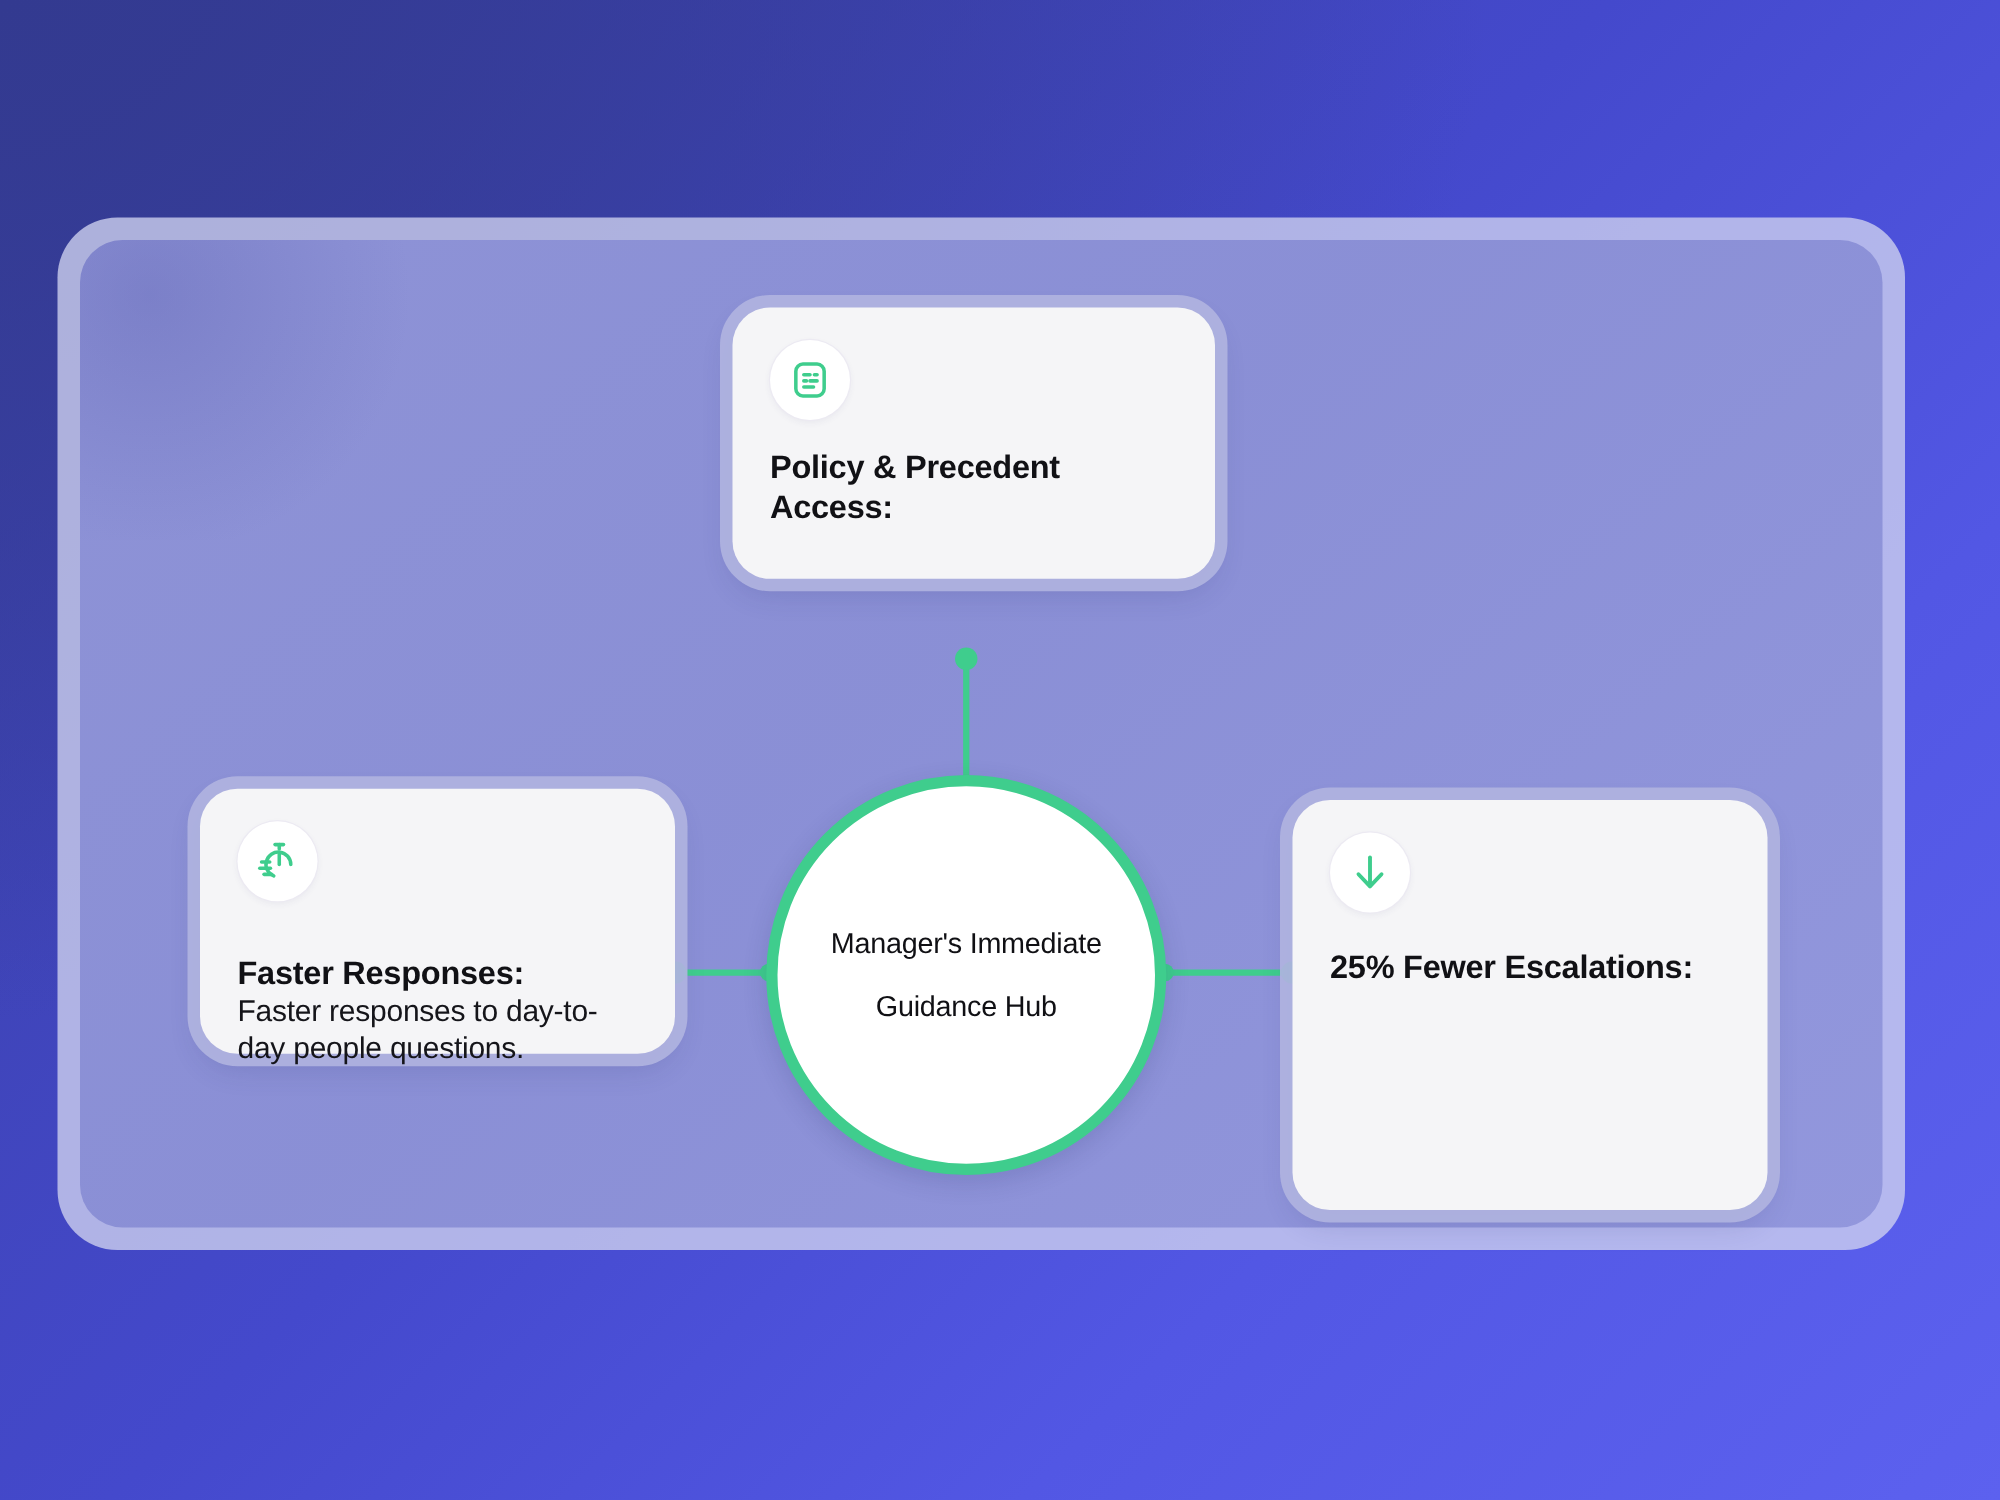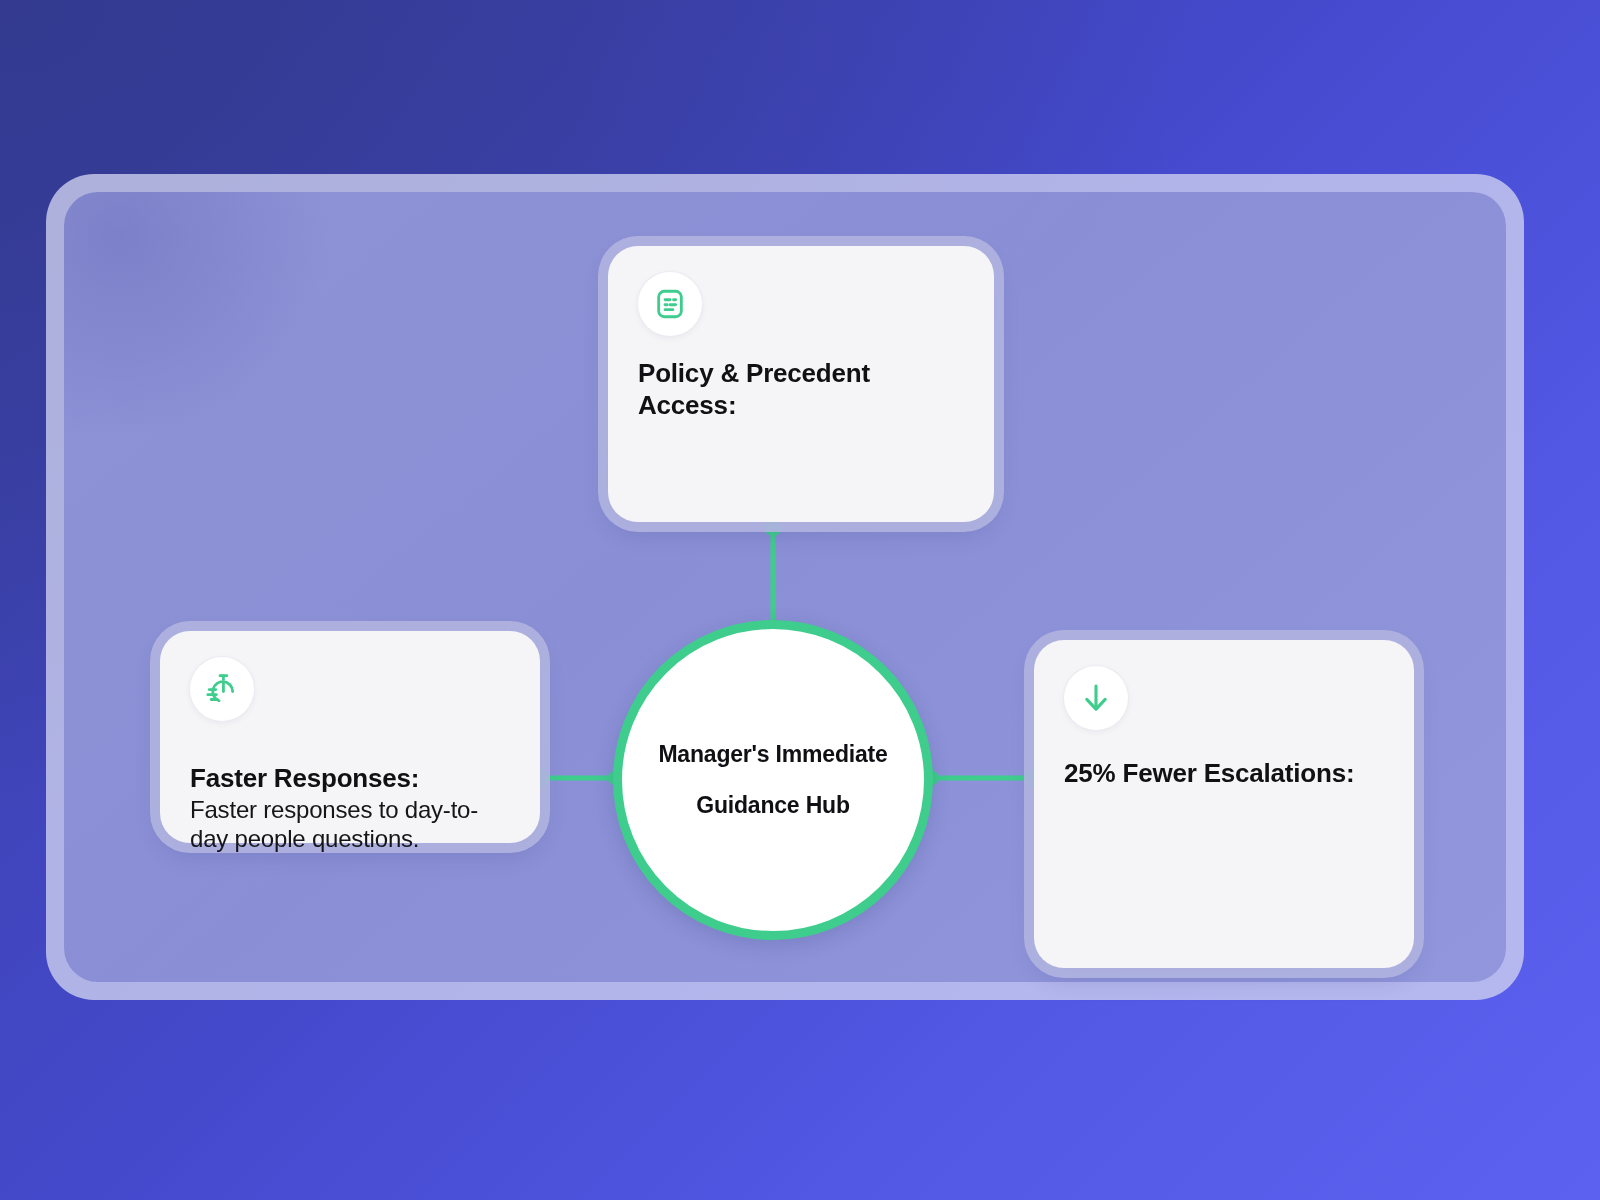--- a/index.html
+++ b/index.html
@@ -42,21 +42,21 @@
   
   .card{
     position:absolute;
     border-radius:30px;
     background:#f5f5f7;
     padding:26px 30px 26px 30px;
     box-shadow:
       0 0 0 10px rgba(176,179,224,0.92),
       0 10px 24px rgba(40,44,110,0.18);
   }
-  .card-top   { left:608px; top:246px; width:386px; height:276px; }
+  .card-top   { left:586px; top:246px; width:386px; height:217px; }
   .card-left  { left:160px; top:631px; width:380px; height:212px; }
   .card-right { left:1034px; top:640px; width:380px; height:328px; }
 
   .icon-badge{
     width:64px; height:64px;
     border-radius:50%;
     background:#ffffff;
     box-shadow:0 0 0 1px #eceaf2, 0 2px 6px rgba(60,60,110,0.07);
     display:flex; align-items:center; justify-content:center;
     margin-bottom:22px;
@@ -87,21 +87,21 @@
     border-radius:50%;
     background:#ffffff;
     border:9px solid #3fcd8d;
     display:flex; flex-direction:column;
     align-items:center; justify-content:center;
     text-align:center;
     box-shadow:0 6px 20px rgba(30,35,100,0.16);
   }
   .hub-line{
     font-size:23px;
-    font-weight:bold;
+    font-weight:normal;
     color:#101014;
     letter-spacing:-0.2px;
     line-height:1;
   }
   .hub-line + .hub-line{ margin-top:28px; }
 </style>
 </head>
 <body>
 
 <div class="panel-frame">

